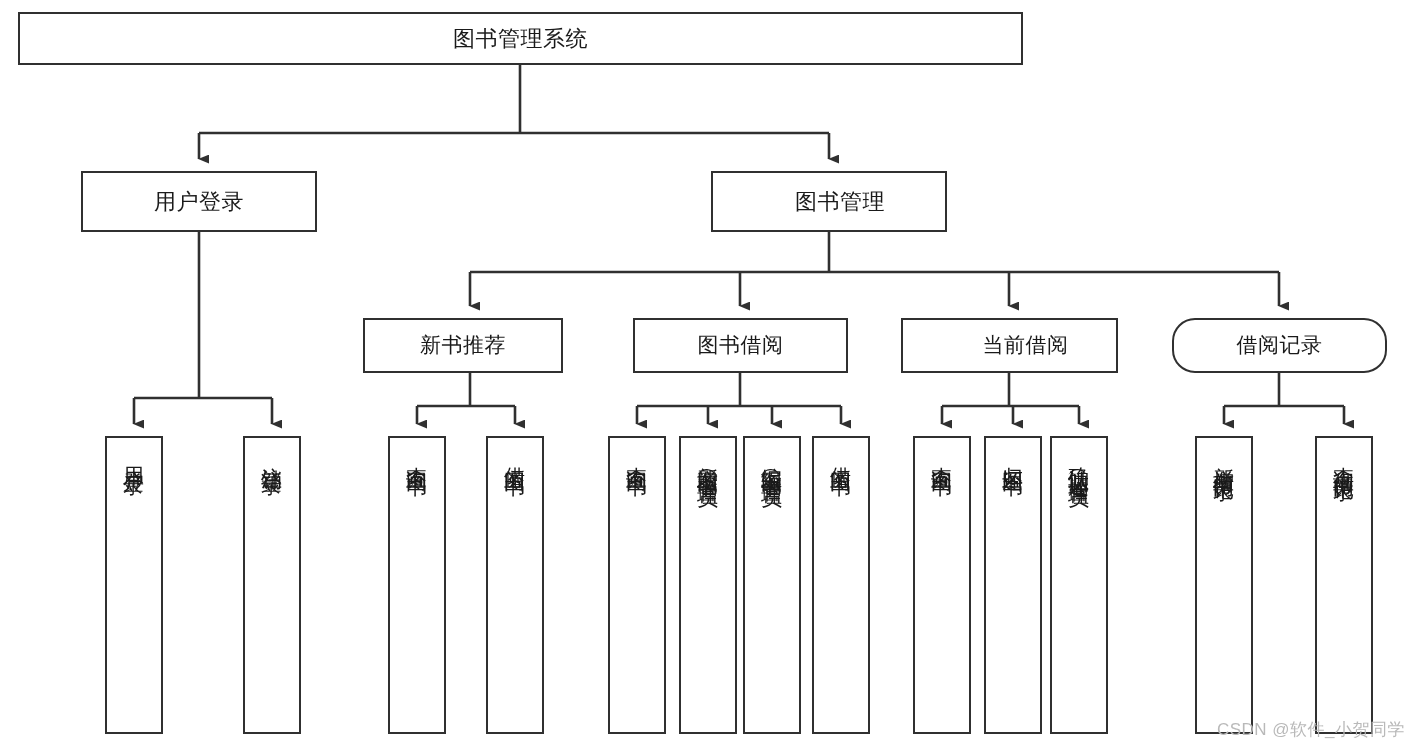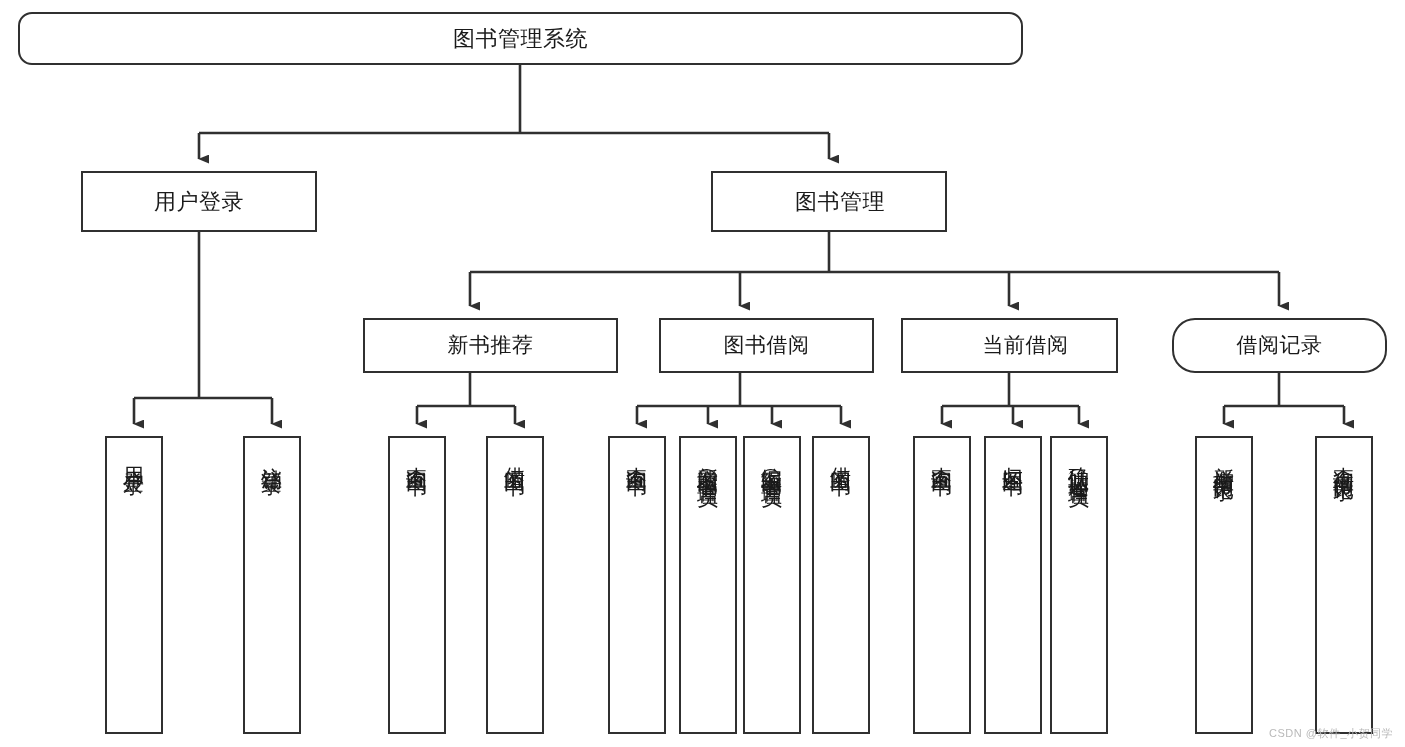--- a/index.html
+++ b/index.html
@@ -55,23 +55,23 @@
     white-space: normal;
     letter-spacing: 3px;
     font-size: 21px;
     line-height: 1;
   }
   .node.lvl1 .node-label { font-size: 22px; }
   .node.lvl2 .node-label { font-size: 22px; }
   .node.lvl3 .node-label { font-size: 21px; }
   #watermark {
     position: absolute;
-    right: 12px;
+    right: 0;
     bottom: 6px;
-    font-size: 11px;
+    font-size: 17px;
     color: #b9b9b9;
     letter-spacing: 0.5px;
     z-index: 5;
     white-space: nowrap;
   }
 </style>
 </head>
 <body>
 
 <div id="canvas">
@@ -112,35 +112,35 @@
         <path d="M942,406 L942,424" marker-end="url(#arrowhead)"></path>
         <path d="M1013,406 L1013,424" marker-end="url(#arrowhead)"></path>
         <path d="M1079,406 L1079,424" marker-end="url(#arrowhead)"></path>
         <path d="M1279,373 L1279,406"></path>
         <path d="M1224,406 L1344,406"></path>
         <path d="M1224,406 L1224,424" marker-end="url(#arrowhead)"></path>
         <path d="M1344,406 L1344,424" marker-end="url(#arrowhead)"></path>
       </g>
   </svg>
 
-  <div class="node lvl1" style="left: 18px; top: 12px; width: 1005px; height: 53px; border-radius: 14px;">
+  <div class="node lvl1" style="left: 18px; top: 12px; width: 1005px; height: 53px;">
     <span class="node-label">图书管理系统</span>
   </div>
 
   <div class="node lvl2" style="left: 81px; top: 171px; width: 236px; height: 61px;">
     <span class="node-label">用户登录</span>
   </div>
   <div class="node lvl2" style="left: 711px; top: 171px; width: 236px; height: 61px; padding-left: 22px;">
     <span class="node-label">图书管理</span>
   </div>
 
-  <div class="node lvl3" style="left: 363px; top: 318px; width: 255px; height: 55px;">
+  <div class="node lvl3" style="left: 363px; top: 318px; width: 200px; height: 55px;">
     <span class="node-label">新书推荐</span>
   </div>
-  <div class="node lvl3" style="left: 633px; top: 318px; width: 215px; height: 55px; margin-left: 26px;">
+  <div class="node lvl3" style="left: 633px; top: 318px; width: 215px; height: 55px;">
     <span class="node-label">图书借阅</span>
   </div>
   <div class="node lvl3" style="left: 901px; top: 318px; width: 217px; height: 55px; padding-left: 32px;">
     <span class="node-label">当前借阅</span>
   </div>
   <div class="node lvl3" style="left: 1172px; top: 318px; width: 215px; height: 55px; border-radius: 23px;">
     <span class="node-label">借阅记录</span>
   </div>
 
   <div id="leaf-container">

